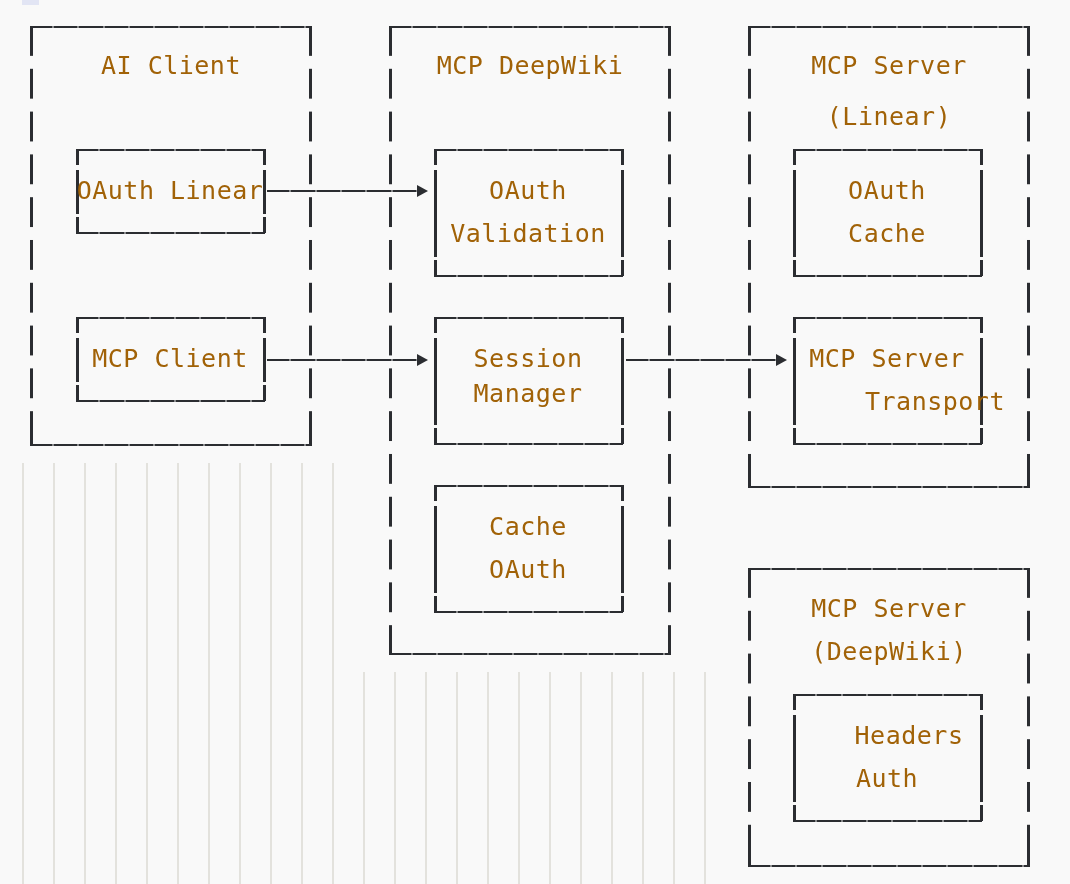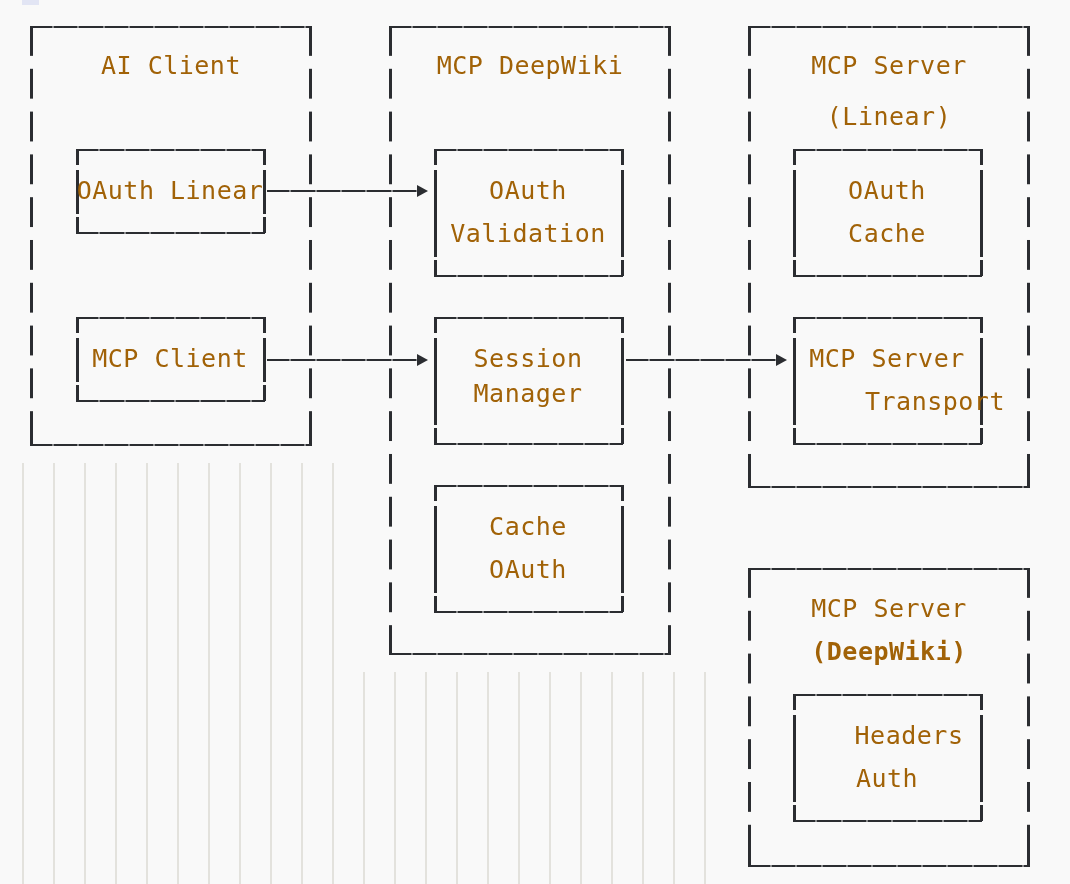--- a/index.html
+++ b/index.html
@@ -254,21 +254,21 @@
     <div class="hline" style="left:748px; top:568px; width:282px;"></div>
     <div class="hline" style="left:748px; top:865px; width:282px;"></div>
     <div class="vpipe" style="left:748px;  top:568px; height:299px;"></div>
     <div class="vpipe" style="left:1027px; top:568px; height:299px;"></div>
     <div class="cap" style="left:748px;  top:568px; width:2.6px; height:18px;"></div>
     <div class="cap" style="left:1027px; top:568px; width:2.6px; height:18px;"></div>
     <div class="cap" style="left:748px;  top:848px; width:2.6px; height:18px;"></div>
     <div class="cap" style="left:1027px; top:848px; width:2.6px; height:18px;"></div>
 
     <div class="label center" style="left:889px; top:588px;">MCP Server</div>
-    <div class="label center" style="left:889px; top:631px;font-weight:bold;">(DeepWiki)</div>
+    <div class="label center" style="left:889px; top:631px;">(DeepWiki)</div>
 
     <div>
       <div class="hline" style="left:793px; top:694px; width:189px;"></div>
       <div class="hline" style="left:793px; top:820px; width:189px;"></div>
       <div class="vpipe solid" style="left:793px; top:715px; height:87px;"></div>
       <div class="vpipe solid" style="left:980px; top:715px; height:87px;"></div>
       <div class="cap" style="left:793px; top:694px; width:2.6px; height:16px;"></div>
       <div class="cap" style="left:980px; top:694px; width:2.6px; height:16px;"></div>
       <div class="cap" style="left:793px; top:805px; width:2.6px; height:16px;"></div>
       <div class="cap" style="left:980px; top:805px; width:2.6px; height:16px;"></div>

